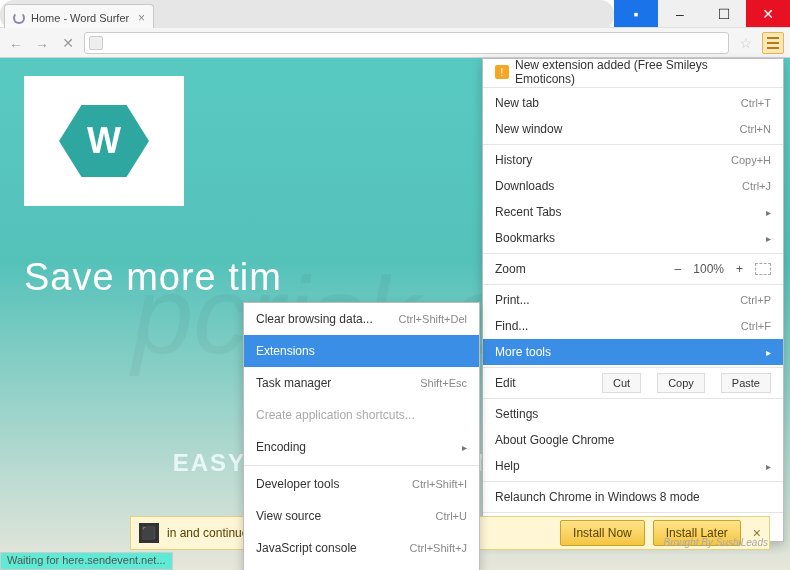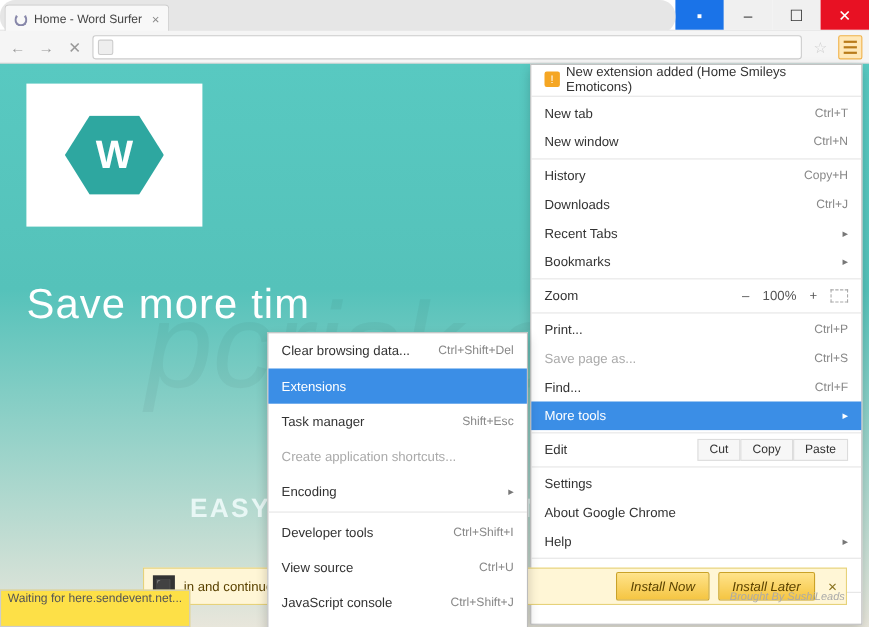--- a/index.html
+++ b/index.html
@@ -47,40 +47,40 @@
 .menu-main .sep { height:1px; background:#e5e5e5; margin:2px 0; }
 .menu-main .kbd { color:#888; font-size:11px; }
 .menu-main .row.disabled { color:#aaa; }
 .menu-main .row .arrow { font-size:10px; color:#777; }
 .menu-main .row.hl .arrow { color:#fff; }
 .alert-ico { width:14px; height:14px; background:#f5a623; color:#fff; font-size:10px; display:flex; align-items:center; justify-content:center; border-radius:2px; margin-right:6px; }
 .zoom-row { height:26px; display:flex; align-items:center; padding:0 12px; }
 .zoom-ctrl { margin-left:auto; display:flex; align-items:center; gap:12px; color:#555; font-size:12px; }
 .zoom-ctrl .box { border:1px dashed #aaa; width:16px; height:12px; }
 .edit-row { height:26px; display:flex; align-items:center; padding:0 12px; }
-.edit-btns { margin-left:auto; display:flex; gap:0; }
+.edit-btns { margin-left:auto; display:flex; gap:16px; }
 .edit-btn { border:1px solid #dcdcdc; padding:3px 10px; font-size:11px; background:#f7f7f7; }
 
 
 .menu-sub { position:absolute; top:302px; left:243px; width:237px; background:#fff; border:1px solid #bcbcbc; box-shadow:0 4px 10px rgba(0,0,0,.2); font-size:12px; color:#333; z-index:5; }
 .menu-sub .row { height:25px; display:flex; align-items:center; padding:16px 12px; justify-content:space-between; }
 .menu-sub .row.hl { background:#3b8ee6; color:#fff; }
 .menu-sub .row.disabled { color:#aaa; }
 .menu-sub .sep { height:1px; background:#e5e5e5; margin:2px 0; }
 .menu-sub .kbd { color:#888; font-size:11px; }
 
 
 .install-bar { position:absolute; bottom:20px; left:130px; right:20px; height:34px; background:#fff6d6; border:1px solid #e6d27a; display:flex; align-items:center; padding:0 8px; gap:8px; font-size:12px; }
 .install-bar .ico { width:20px; height:20px; background:#333; color:#fff; font-size:12px; display:flex; align-items:center; justify-content:center; }
-.btn-gold { background:linear-gradient(#ffe38a,#f5c542); border:1px solid #caa227; padding:5px 12px; font-size:12px; color:#5a4200; border-radius:2px;font-style:italic; }
+.btn-gold { background:linear-gradient(#ffe38a,#f5c542); border:1px solid #caa227; padding:5px 12px; font-size:12px; color:#5a4200; border-radius:2px; }
 .install-bar .x { margin-left:4px; color:#8a7420; font-size:14px; }
 .brought { position:absolute; bottom:22px; right:22px; font-size:10px; color:#aaa; font-style:italic; }
 
 
-.status { position:absolute; bottom:0; left:0; height:34px; background:#fde047; border:1px solid #ccc; font-size:11px; color:#555; padding:1px 6px; }
+.status { position:absolute; bottom:0; left:0; height:18px; background:#5eead4; border:1px solid #ccc; font-size:11px; color:#555; padding:1px 6px; }
 </style>
 </head>
 <body>
 
 <div class="titlebar">
   <div class="win-btn win-user">▪</div>
   <div class="win-btn win-min">–</div>
   <div class="win-btn win-max">☐</div>
   <div class="win-btn win-close">✕</div>
 </div>
@@ -119,21 +119,21 @@
 </div>
 
 <div class="wm">
     <span>pcrisk.com</span>
   </div>
 
 <div class="menu-main">
   <div class="row nohover">
     <span style="display:flex;align-items:center">
         <span class="alert-ico">!</span>
-        <span>New extension added (Home Smileys  Emoticons)</span>
+        <span>New extension added (Free Smileys  Emoticons)</span>
       </span>
   </div>
   <div class="sep"></div>
   <div class="row">
       <span>New tab</span>
       <span class="kbd">Ctrl+T</span>
     </div>
   <div class="row">
       <span>New window</span>
       <span class="kbd">Ctrl+N</span>
@@ -163,24 +163,20 @@
       <span>100%</span>
       <span>+</span>
       <span class="box"></span>
     </div>
   </div>
   <div class="sep"></div>
   <div class="row">
       <span>Print...</span>
       <span class="kbd">Ctrl+P</span>
     </div>
-  <div class="row disabled">
-      <span>Save page as...</span>
-      <span class="kbd">Ctrl+S</span>
-    </div>
   <div class="row">
       <span>Find...</span>
       <span class="kbd">Ctrl+F</span>
     </div>
   <div class="row hl">
       <span>More tools</span>
       <span class="arrow">▸</span>
     </div>
   <div class="sep"></div>
   <div class="edit-row">

